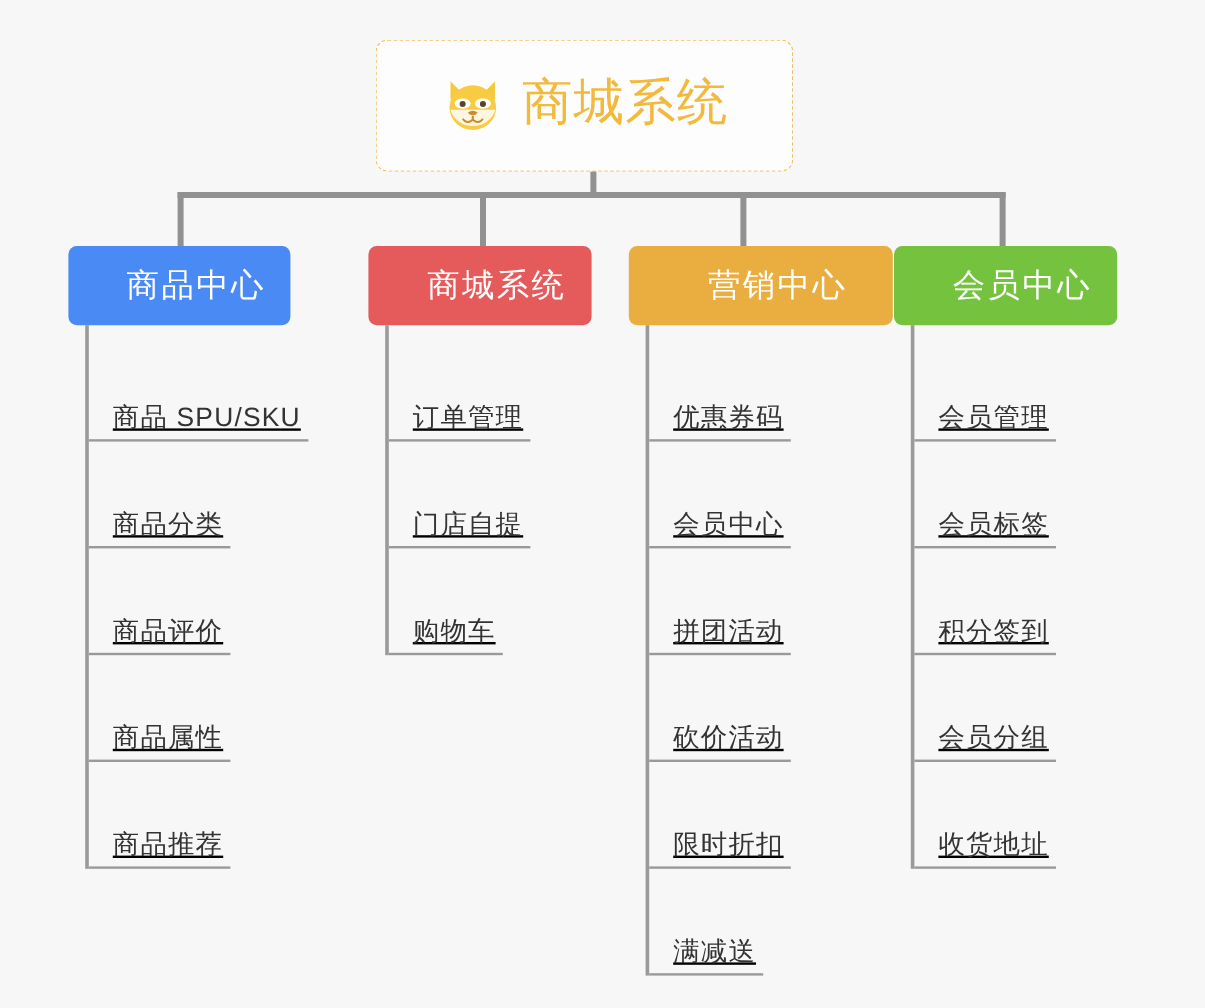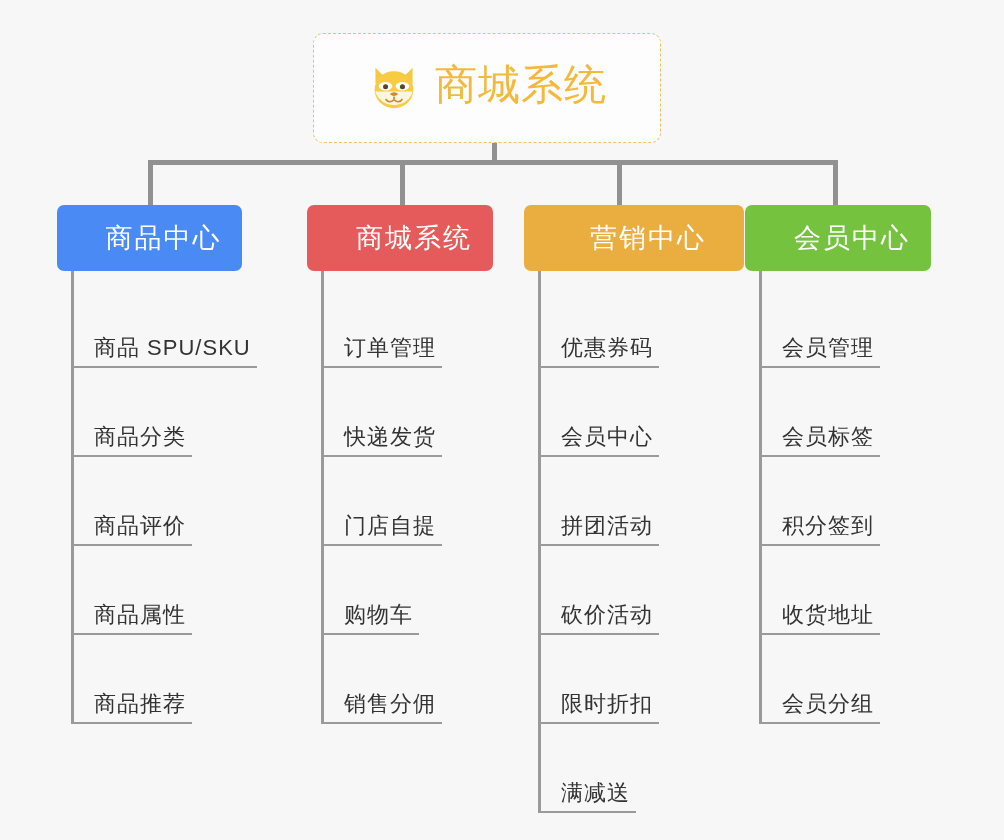--- a/index.html
+++ b/index.html
@@ -107,20 +107,21 @@
   .col4 .cat-header { width: 186px; }
 
   
   .leaf-list {
     position: relative;
     margin-top: 0;
     padding-top: 8px;
     padding-left: 15px;
     border-left: 3px solid #9a9a9a;
     margin-left: 14px;
+    text-decoration: underline;
   }
   .leaf-item {
     height: 89px;
     display: flex;
     align-items: flex-end;
     box-sizing: border-box;
   }
   .leaf-label {
     display: inline-block;
     font-size: 22px;
@@ -188,30 +189,24 @@
 
   <div class="column col2">
     <div class="cat-header" style="background-color: rgb(229, 90, 90);">
       <span>商城系统</span>
     </div>
     <div class="leaf-list">
       <div class="leaf-item">
           <span class="leaf-label">订单管理</span>
         </div>
       <div class="leaf-item">
-          <span class="leaf-label">快递发货</span>
-        </div>
-      <div class="leaf-item">
           <span class="leaf-label">门店自提</span>
         </div>
       <div class="leaf-item">
           <span class="leaf-label">购物车</span>
-        </div>
-      <div class="leaf-item">
-          <span class="leaf-label">销售分佣</span>
         </div>
     </div>
   </div>
 
   <div class="column col3">
     <div class="cat-header" style="background-color: rgb(233, 174, 63);">
       <span>营销中心</span>
     </div>
     <div class="leaf-list">
       <div class="leaf-item">
@@ -243,21 +238,21 @@
       <div class="leaf-item">
           <span class="leaf-label">会员管理</span>
         </div>
       <div class="leaf-item">
           <span class="leaf-label">会员标签</span>
         </div>
       <div class="leaf-item">
           <span class="leaf-label">积分签到</span>
         </div>
       <div class="leaf-item">
+          <span class="leaf-label">会员分组</span>
+        </div>
+      <div class="leaf-item">
           <span class="leaf-label">收货地址</span>
         </div>
-      <div class="leaf-item">
-          <span class="leaf-label">会员分组</span>
-        </div>
     </div>
   </div>
 
 </div>
 
 </body></html>

